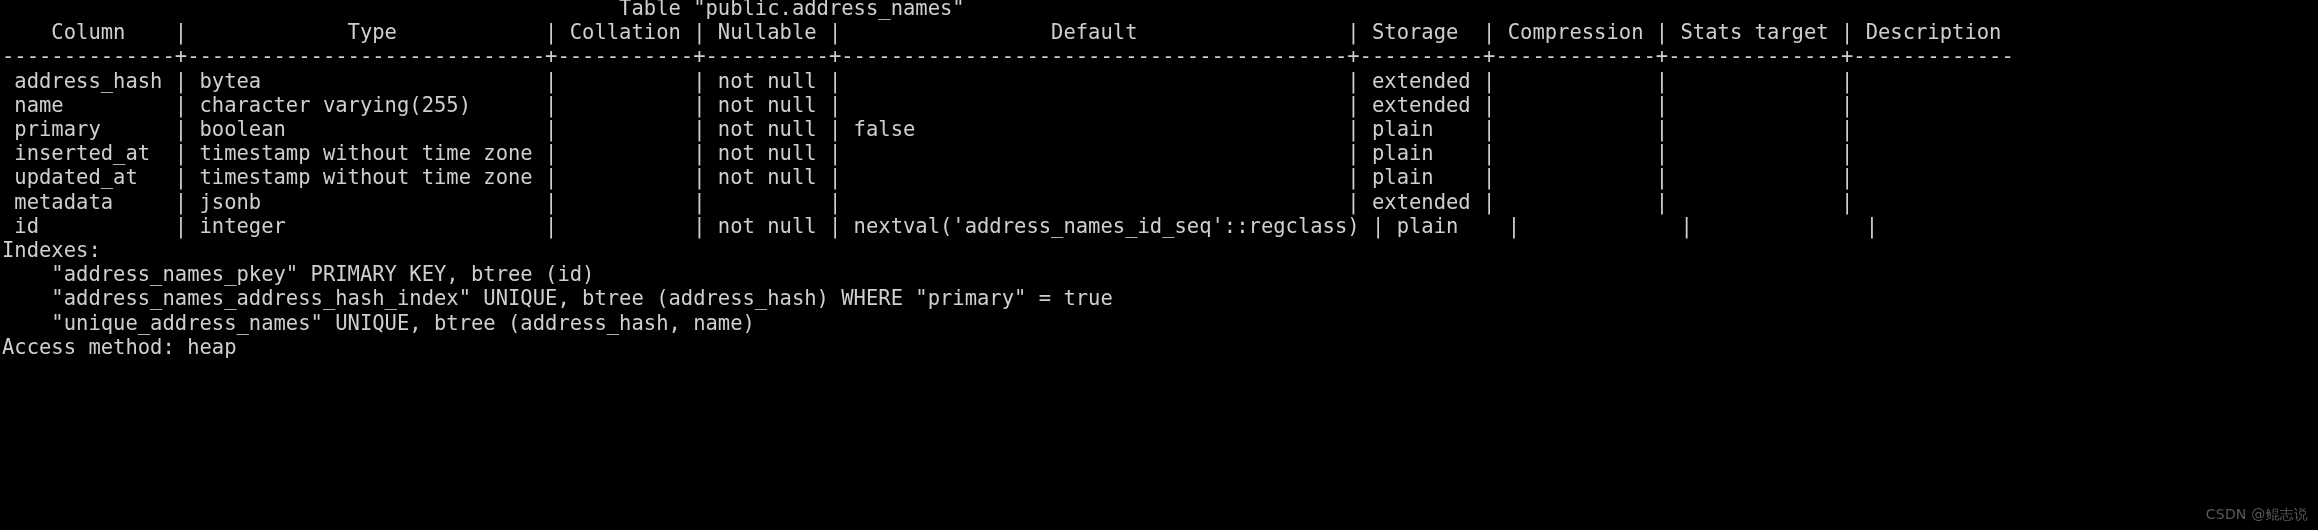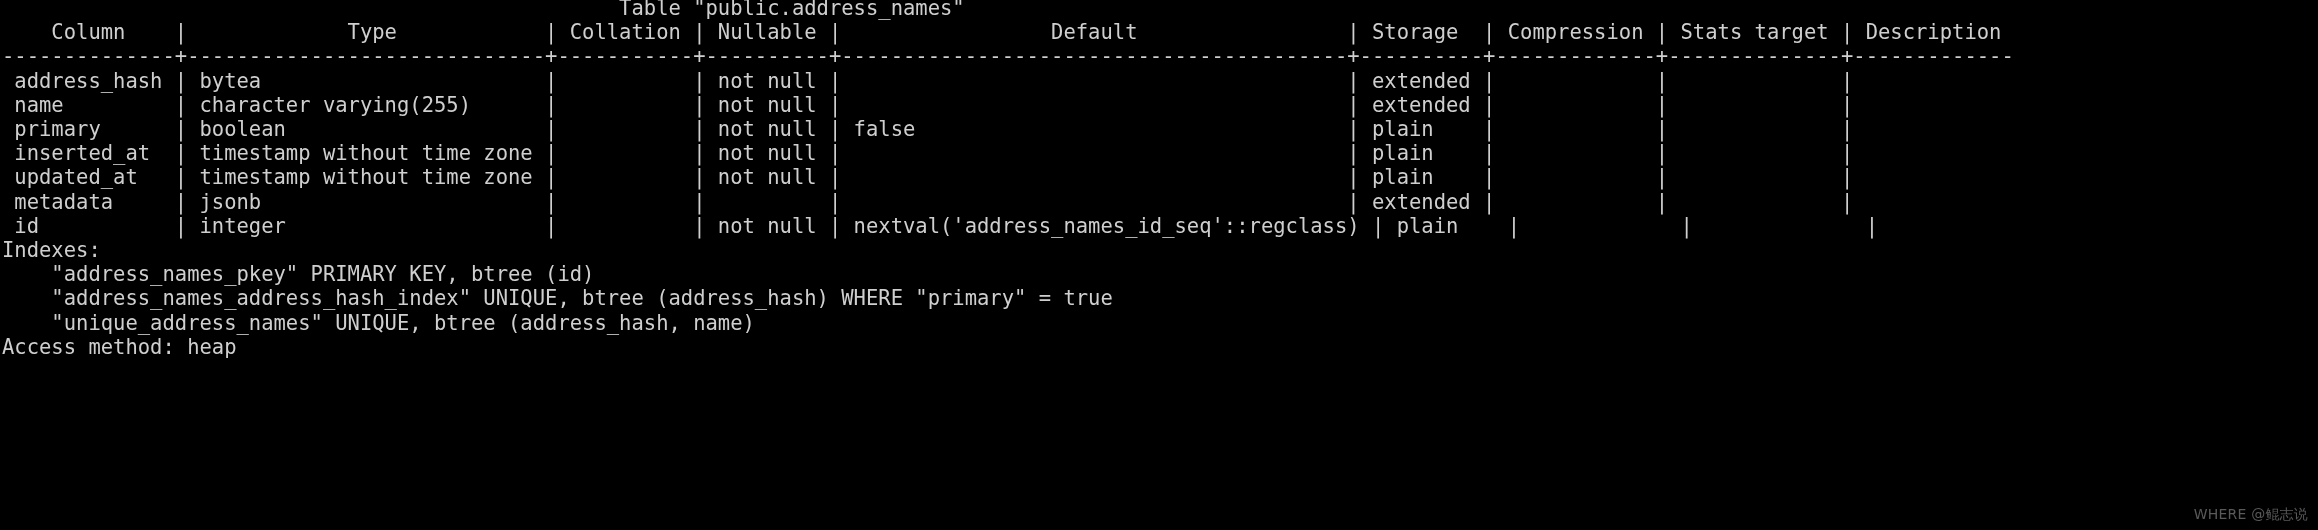--- a/index.html
+++ b/index.html
@@ -69,13 +69,13 @@
  updated_at   | timestamp without time zone |           | not null |                                         | plain    |             |              | 
  metadata     | jsonb                       |           |          |                                         | extended |             |              | 
  id           | integer                     |           | not null | nextval('address_names_id_seq'::regclass) | plain    |             |              | 
 Indexes:
     "address_names_pkey" PRIMARY KEY, btree (id)
     "address_names_address_hash_index" UNIQUE, btree (address_hash) WHERE "primary" = true
     "unique_address_names" UNIQUE, btree (address_hash, name)
 Access method: heap</pre>
 </div>
 
-<div class="watermark">WHERE @鲲志说</div>
+<div class="watermark">CSDN @鲲志说</div>
 
 </body></html>

